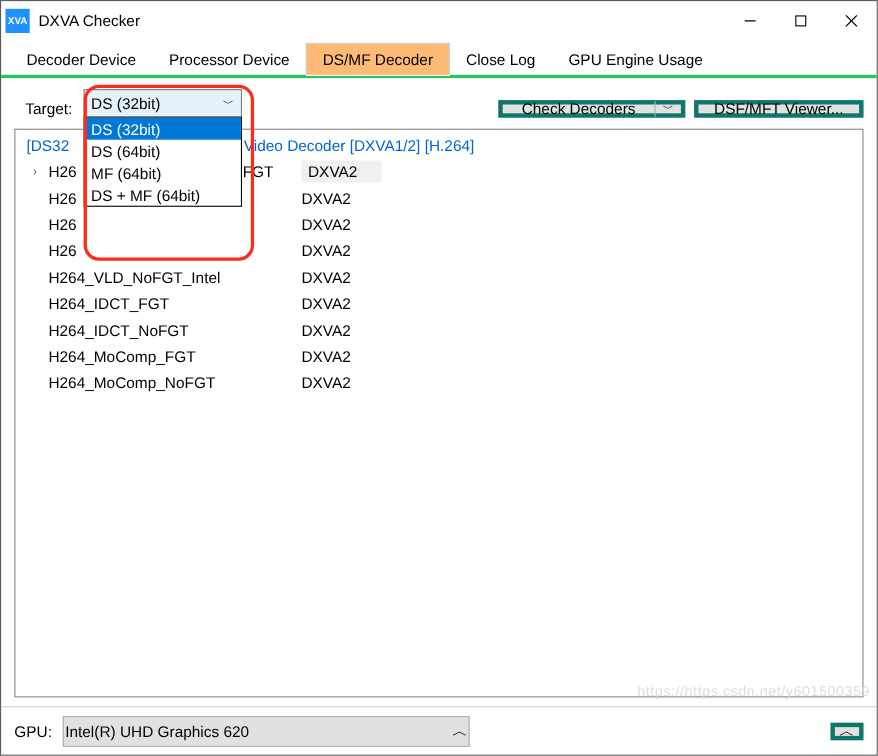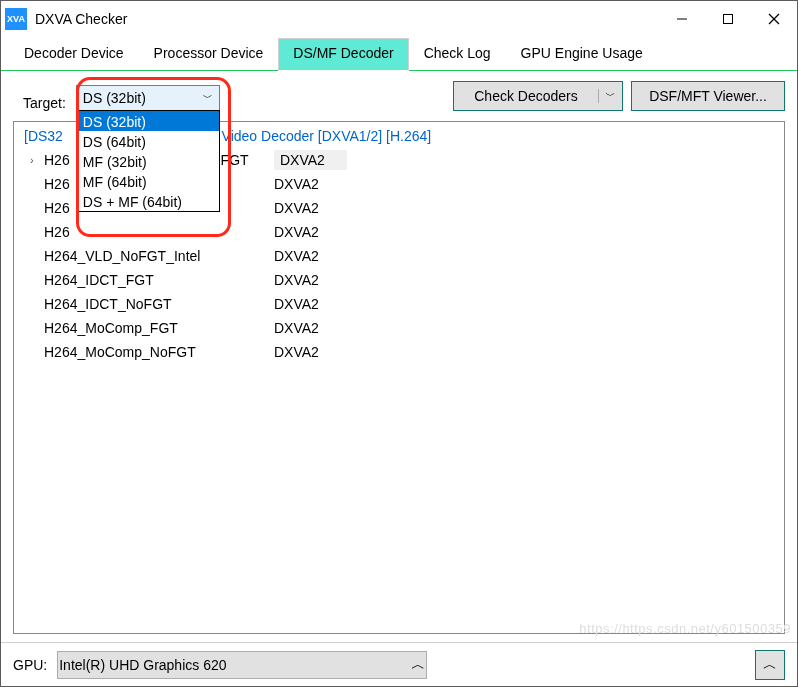--- a/index.html
+++ b/index.html
@@ -5,34 +5,34 @@
   * { box-sizing: border-box; font-family: "Segoe UI", Tahoma, sans-serif; font-size: 14px; }
   body { margin: 0; background: #fff; }
   .window { width: 798px; height: 687px; border: 1px solid #5a5a5a; position: relative; background: #fff; display: flex; flex-direction: column; }
   .titlebar { height: 36px; display: flex; align-items: center; padding-left: 4px; }
   .app-icon { width: 22px; height: 22px; background: #1e90ff; color: #fff; font-size: 9px; font-weight: bold; display: flex; align-items: center; justify-content: center; margin-right: 8px; }
   .title { flex: 1; font-size: 14px; }
   .win-btns { display: flex; }
   .win-btn { width: 46px; height: 32px; display: flex; align-items: center; justify-content: center; font-size: 14px; }
   .win-btn svg { width: 12px; height: 12px; }
 
-  .tabs { display: flex; border-bottom: 1px solid #22c55e; padding-left: 8px; height: 34px; }
+  .tabs { display: flex; border-bottom: 3px solid #22c55e; padding-left: 8px; height: 34px; align-items: flex-end; }
   .tab { padding: 6px 14px; border: 1px solid transparent; position: relative; top: 1px; cursor: default; }
-  .tab.active { border: 1px solid #d0d0d0; border-bottom: 1px solid #fff; background: #5eead4; }
+  .tab.active { border: 1px solid #d0d0d0; border-bottom: 1px solid #fff; background: #fdba74; }
 
   .toolbar { display: flex; align-items: flex-end; padding: 10px 12px 10px 22px; gap: 8px; }
   .label { margin-right: 2px; }
   .combo { position: relative; width: 144px; height: 26px; }
   .combo-box { width: 100%; height: 100%; border: 1px solid #7a7a7a; background: #e5f1fb; display: flex; align-items: center; padding: 0 6px; justify-content: space-between; }
   .combo-box .chev { font-size: 10px; }
   .dropdown { position: absolute; top: 25px; left: 0; width: 144px; border: 1px solid #000; background: #fff; z-index: 20; }
   .dropdown .opt { padding: 2px 6px; height: 20px; line-height: 18px; }
   .dropdown .opt.selected { background: #0078d7; color: #fff; }
   .flex-spacer { flex: 1; }
-  .btn { height: 30px; border: 1px solid #0f766e; background: #e1e1e1; display: flex; align-items: center; justify-content: center; padding: 0 14px; }
+  .btn { height: 16px; border: 4px solid #0f766e; background: #e1e1e1; display: flex; align-items: center; justify-content: center; padding: 0 14px; }
   .btn-split { width: 170px; display: flex; padding: 0; }
   .btn-split .main { flex: 1; display: flex; align-items: center; justify-content: center; }
   .btn-split .arrow { width: 24px; border-left: 1px solid #adadad; display: flex; align-items: center; justify-content: center; font-size: 10px; }
   .btn-wide { width: 154px; }
 
   .highlight-box { position: absolute; left: 75px; top: 76px; width: 155px; height: 160px; border: 3px solid #ff2a1a; border-radius: 14px; z-index: 30; pointer-events: none; }
 
   .content { flex: 1; margin: 0 12px 8px 12px; border: 1px solid #888; overflow: hidden; position: relative; background: #fff; }
   .header-line { color: #0066cc; padding: 6px 10px 4px 10px; }
   .tree { padding: 0 10px 10px 30px; }
@@ -74,35 +74,34 @@
             <line x1="11" y1="1" x2="1" y2="11" stroke="#000" stroke-width="1.2"></line>
           </svg>
       </div>
     </div>
   </div>
 
   <div class="tabs">
     <div class="tab">Decoder Device</div>
     <div class="tab">Processor Device</div>
     <div class="tab active">DS/MF Decoder</div>
-    <div class="tab">Check Log</div>
+    <div class="tab">Close Log</div>
     <div class="tab">GPU Engine Usage</div>
   </div>
 
   <div class="toolbar">
     <span class="label">Target:</span>
     <div class="combo">
       <div class="combo-box">
         <span>DS (32bit)</span>
         <span class="chev">﹀</span>
       </div>
       <div class="dropdown">
         <div class="opt selected">DS (32bit)</div>
         <div class="opt">DS (64bit)</div>
-        <div class="opt">MF (32bit)</div>
         <div class="opt">MF (64bit)</div>
         <div class="opt">DS + MF (64bit)</div>
       </div>
     </div>
     <div class="flex-spacer"></div>
     <div class="btn btn-split">
       <div class="main">Check Decoders</div>
       <div class="arrow">﹀</div>
     </div>
     <div class="btn btn-wide">DSF/MFT Viewer...</div>

